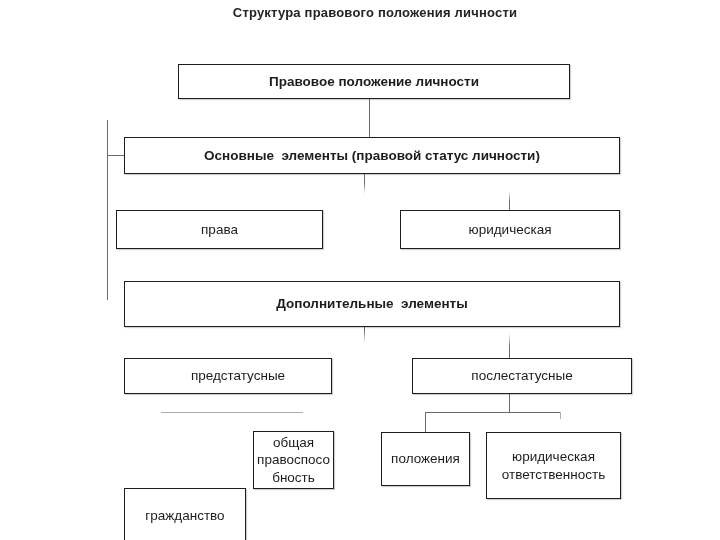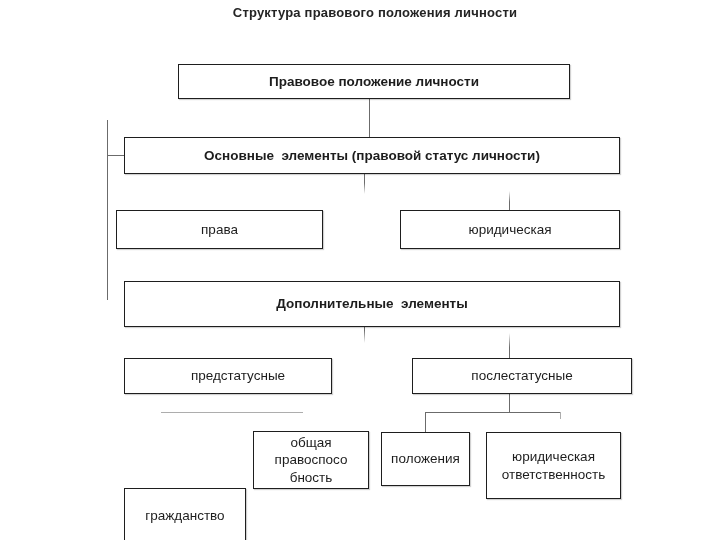--- a/index.html
+++ b/index.html
@@ -79,21 +79,21 @@
   </div>
 
   <div class="box" style="left:400px; top:358px; width:220px; height:36px;margin-left:12px;">
     <span>послестатусные</span>
   </div>
 
   <div class="box" style="left:124px; top:447px; width:122px; height:56px;margin-top:41px;">
     <span>гражданство</span>
   </div>
 
-  <div class="box" style="left:253px; top:431px; width:116px; height:58px;">
+  <div class="box" style="left:253px; top:431px; width:81px; height:58px;">
     <span>общая
 правоспосо
 бность</span>
   </div>
 
   <div class="box" style="left:381px; top:432px; width:89px; height:54px;">
     <span>положения</span>
   </div>
 
   <div class="box" style="left:486px; top:432px; width:135px; height:67px;">

